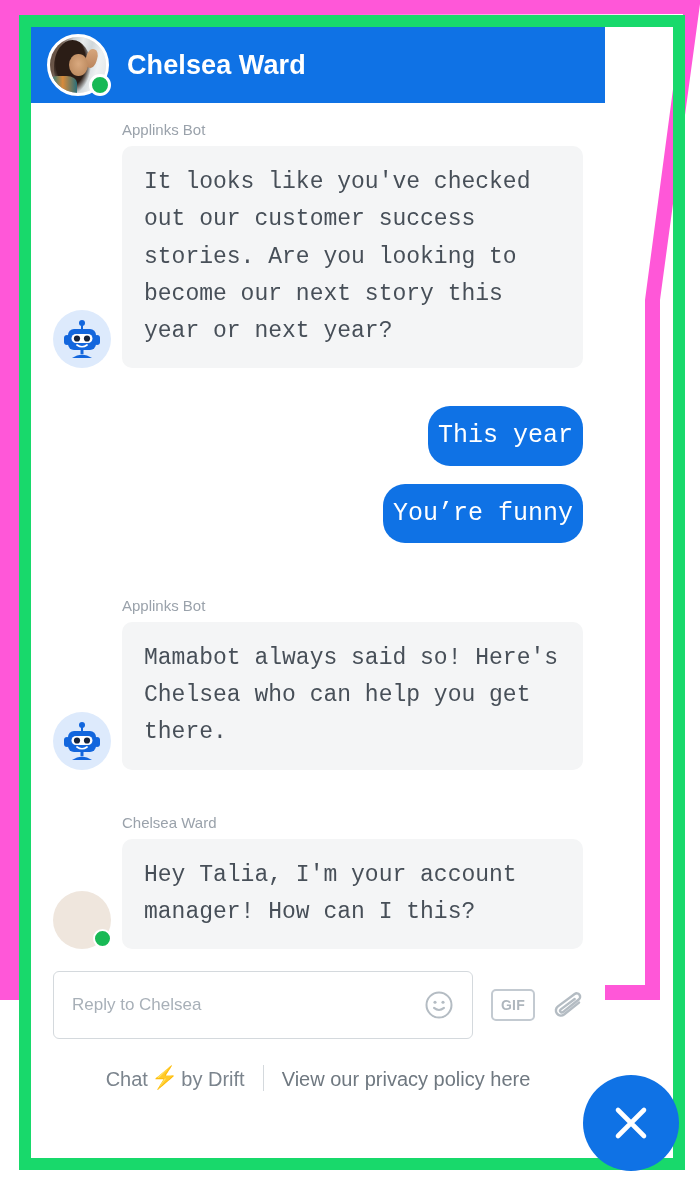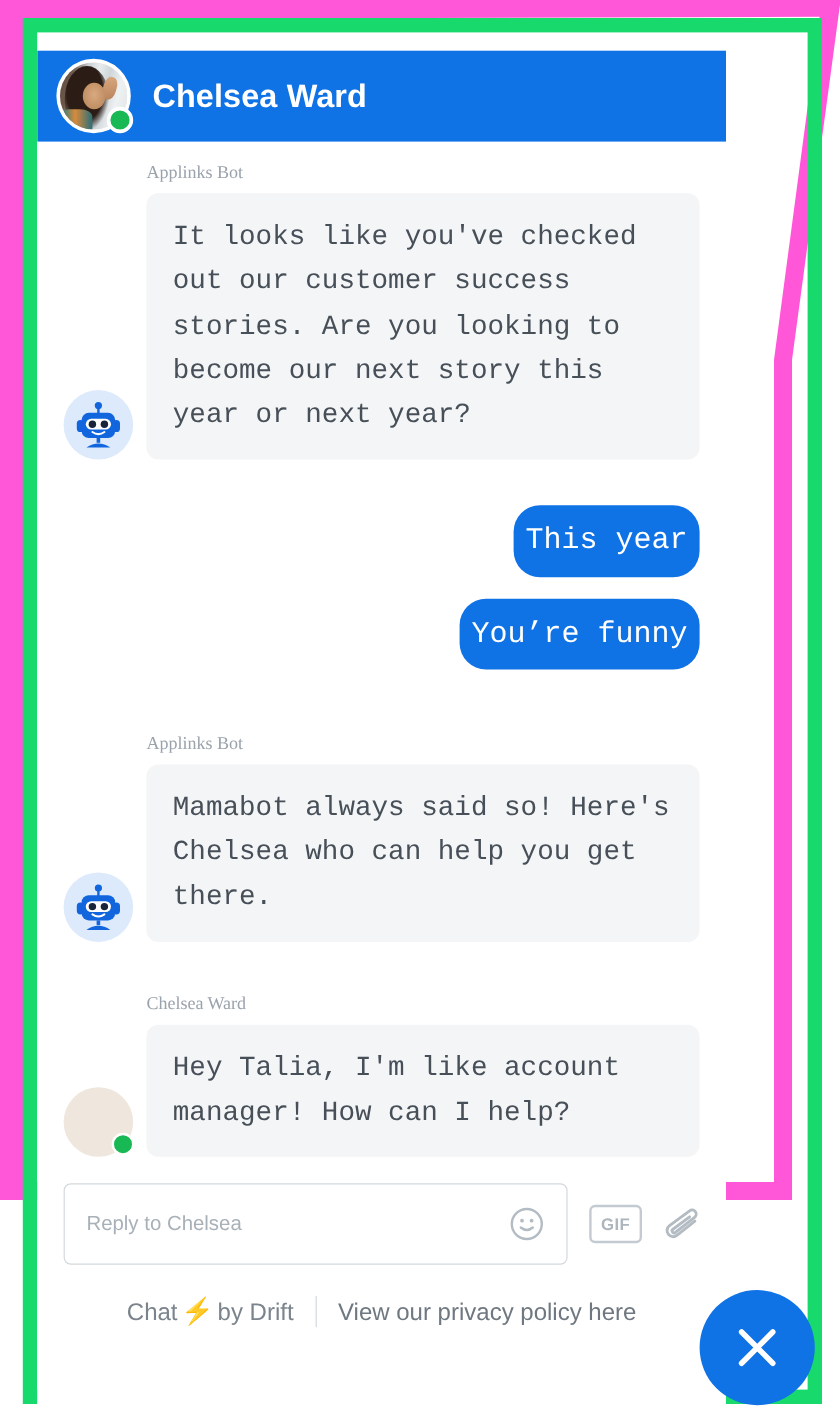--- a/index.html
+++ b/index.html
@@ -28,21 +28,21 @@
     position: absolute;
     left: 19px; top: 15px;
     width: 666px; height: 1155px;
     border: 12px solid #18d96b;
     z-index: 2;
   }
 
   
   .widget {
     position: absolute;
-    left: 31px; top: 42px;
+    left: 31px; top: 27px;
     width: 574px; height: 1131px;
     background: #ffffff;
     z-index: 3;
     overflow: hidden;
   }
 
   
   .wheader {
     height: 76px;
     background: #0f72e5;
@@ -114,21 +114,20 @@
   }
 
   
   .convo {
     padding: 12px 22px 0 22px;
   }
   .sender {
     font-size: 15px;
     color: #9aa2ab;
     margin: 6px 0 8px 69px;
-    font-family: Liberation Serif, serif;
   }
   .row {
     display: flex;
     align-items: flex-end;
     margin-bottom: 4px;
     font-family: Liberation Mono, monospace;
   }
   .row.outgoing { justify-content: flex-end; }
   .msg-avatar {
     width: 58px; height: 58px;
@@ -355,21 +354,21 @@
         <div class="msg-avatar">
           <div class="photo-avatar">
             <div class="ph-bg"></div>
             <div class="ph-hair"></div>
             <div class="ph-arm"></div>
             <div class="ph-face"></div>
             <div class="ph-shirt"></div>
           </div>
           <div class="photo-dot"></div>
         </div>
-        <div class="bubble">Hey Talia, I'm like account manager! How can I help?</div>
+        <div class="bubble">Hey Talia, I'm your account manager! How can I this?</div>
       </div>
 
     </div>
 
     <div class="composer">
       <div class="input-box">
         <input class="input-field" type="text" placeholder="Reply to Chelsea" style="">
         <svg class="icon-smiley" viewBox="0 0 24 24">
           <circle cx="12" cy="12" r="10" fill="none" stroke="#b4bcc3" stroke-width="1.6"></circle>
           <circle cx="8.8" cy="9.8" r="1.25" fill="#b4bcc3"></circle>

